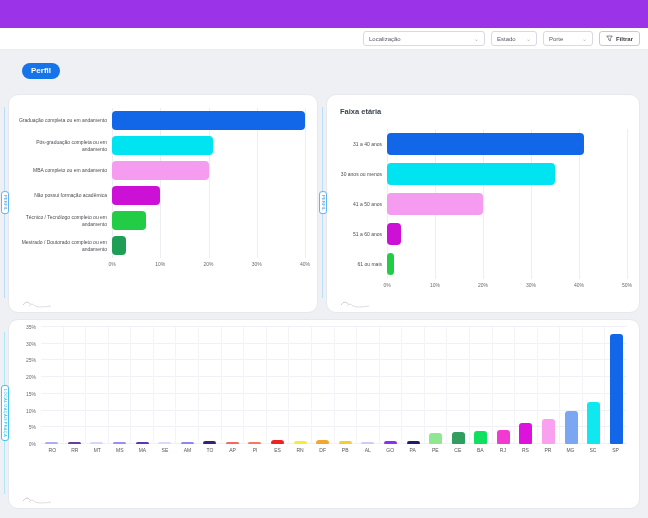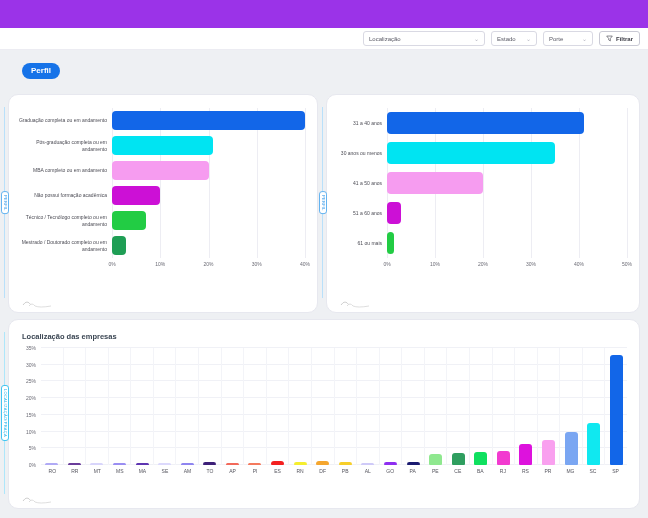--- a/index.html
+++ b/index.html
@@ -189,20 +189,21 @@
     <svg class="watermark" width="34" height="12" viewBox="0 0 34 12">
       <path d="M2 9 Q6 3 10 9" stroke="#c7c7c7" stroke-width="1" fill="none"></path>
       <path d="M8 10 q3 -4 6 0 q5 2 16 0" stroke="#d8d8d8" stroke-width="1" fill="none"></path>
     </svg>
   </div>
 
   <div class="card card2 chart2">
     <div class="rail">
       <div class="rail-tab">PERFIL</div>
     </div>
+    <div class="card-title">Faixa etária</div>
     <div class="hchart">
       <div class="hbody">
         <div class="hlabels">
             <div class="hlabel">31 a 40 anos</div>
             <div class="hlabel">30 anos ou menos</div>
             <div class="hlabel">41 a 50 anos</div>
             <div class="hlabel">51 a 60 anos</div>
             <div class="hlabel">61 ou mais</div>
           </div>
         <div class="hplot">
@@ -246,21 +247,20 @@
       <path d="M8 10 q3 -4 6 0 q5 2 16 0" stroke="#d8d8d8" stroke-width="1" fill="none"></path>
     </svg>
   </div>
 
 </div>
 
 <div class="card card3">
   <div class="rail cyan">
     <div class="rail-tab">LOCALIZAÇÃO/PRAÇA</div>
   </div>
-  <div class="card-title">Localização das empresas</div>
   <div class="vchart">
     <div class="vbody">
       <div class="vyaxis">
           <div class="vtick" style="bottom: 0%;">0%</div>
           <div class="vtick" style="bottom: 14.2857%;">5%</div>
           <div class="vtick" style="bottom: 28.5714%;">10%</div>
           <div class="vtick" style="bottom: 42.8571%;">15%</div>
           <div class="vtick" style="bottom: 57.1429%;">20%</div>
           <div class="vtick" style="bottom: 71.4286%;">25%</div>
           <div class="vtick" style="bottom: 85.7143%;">30%</div>

